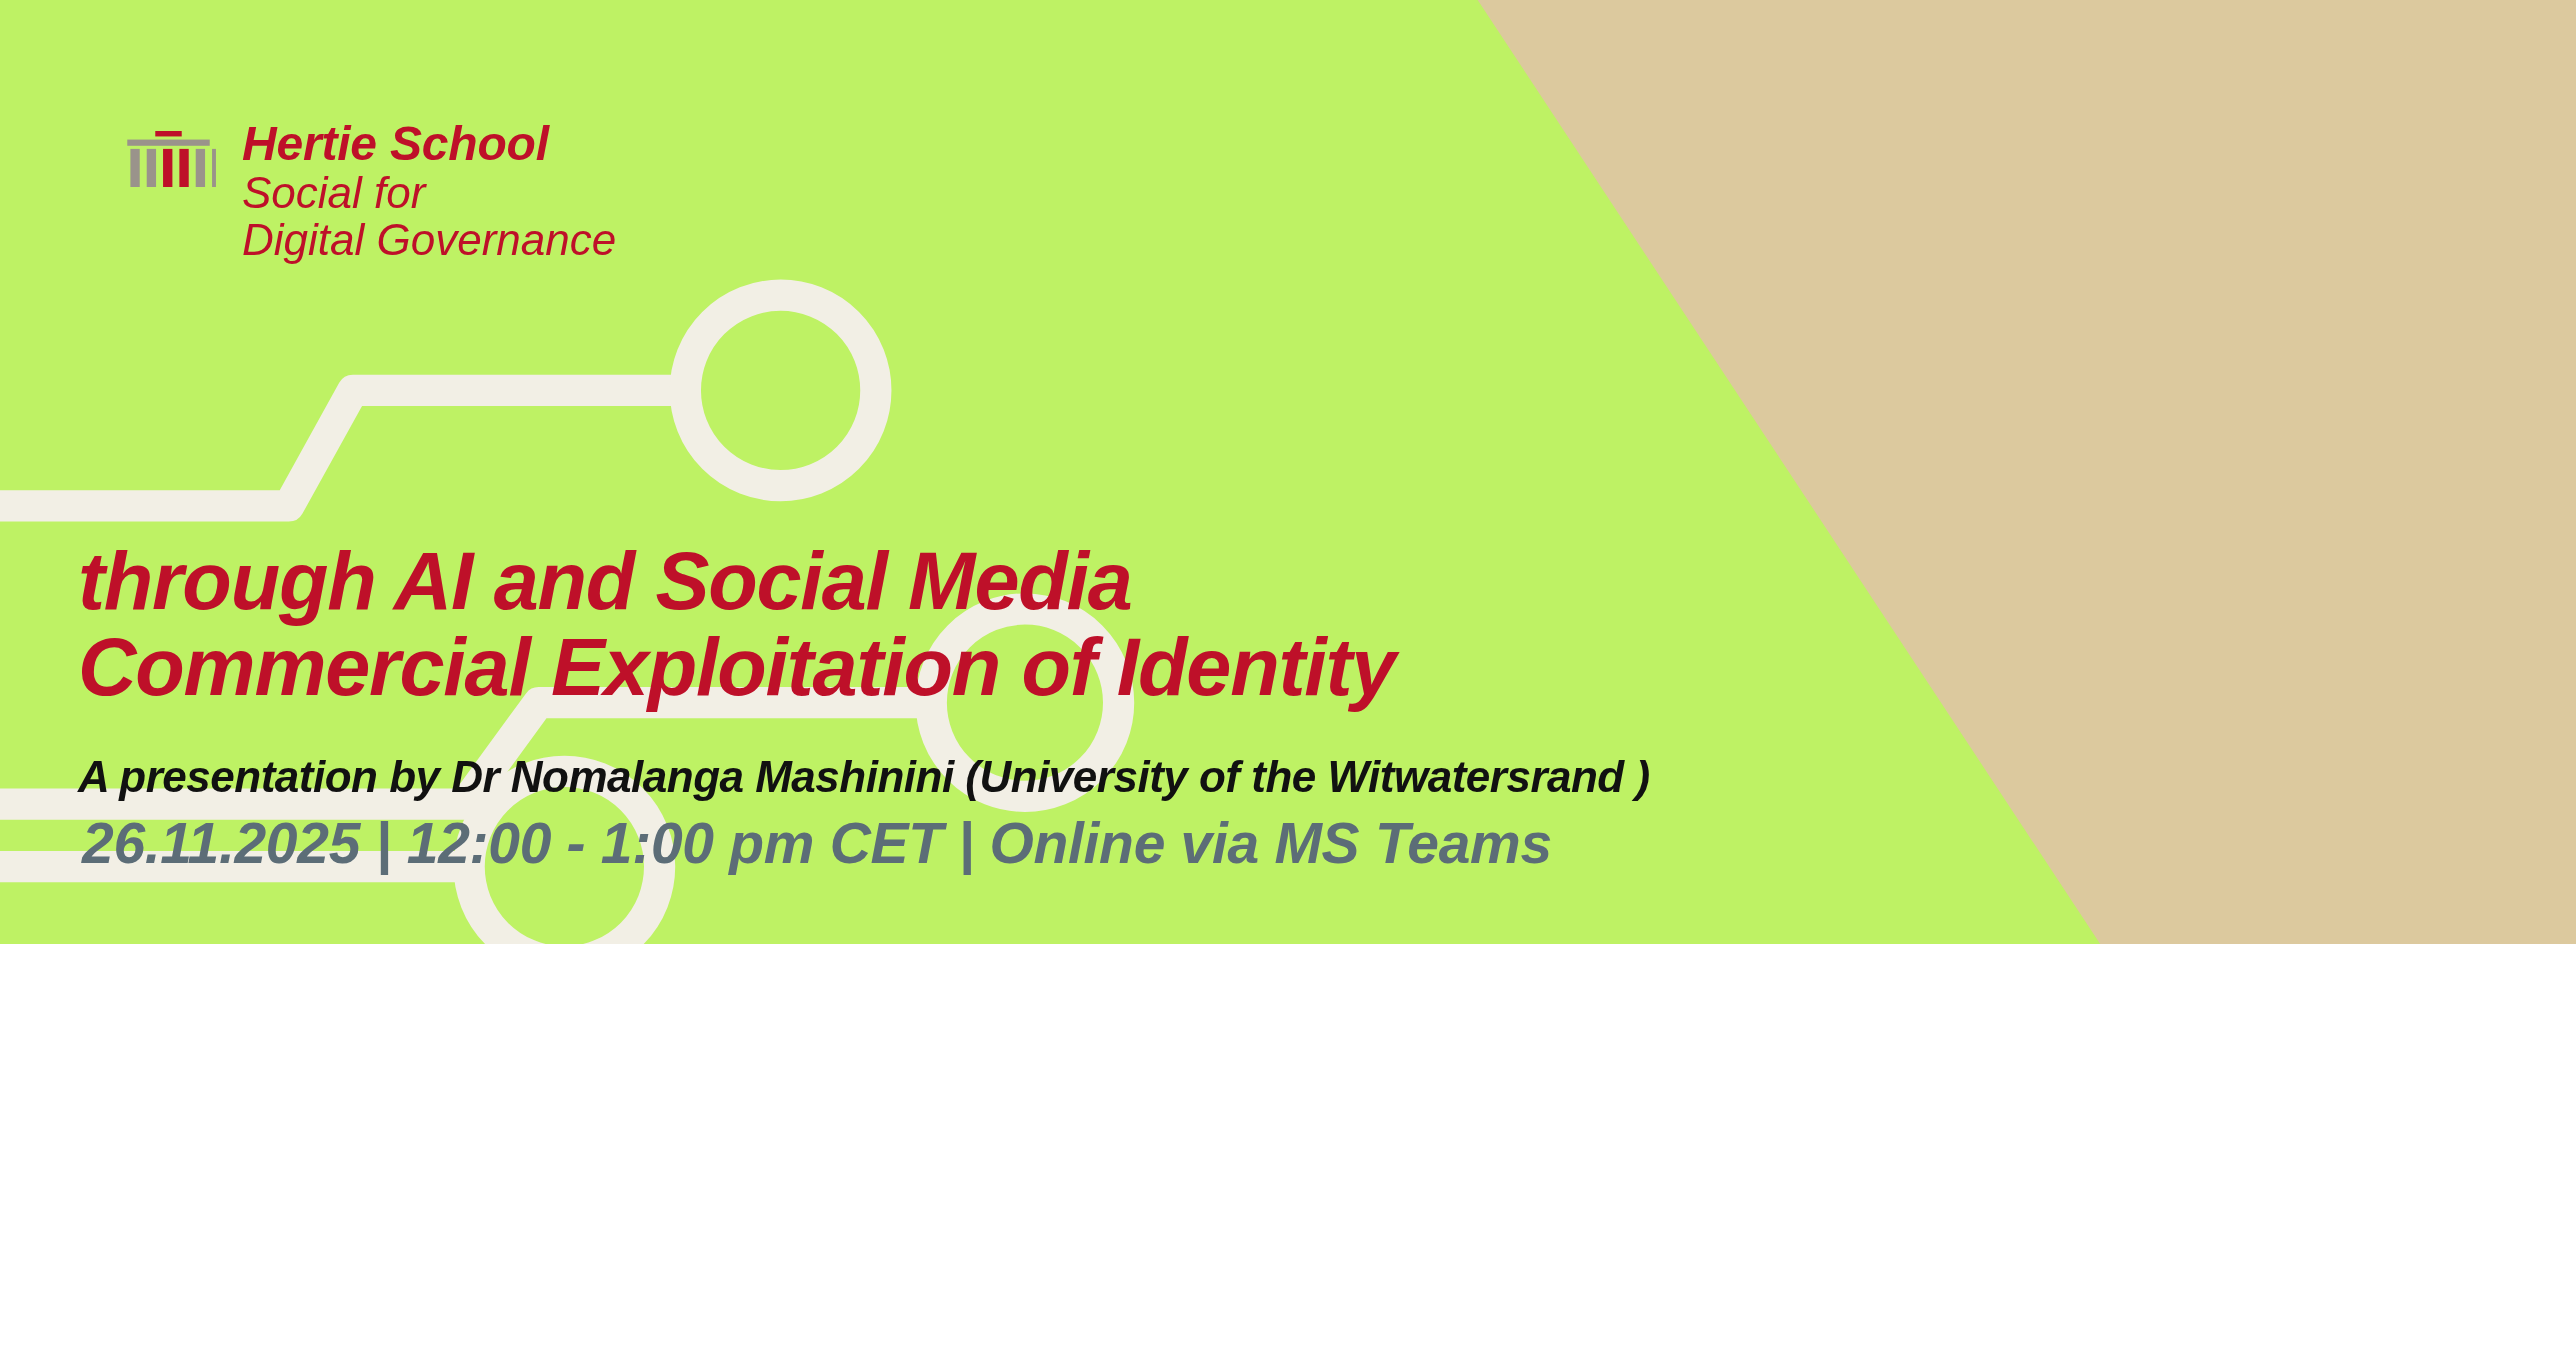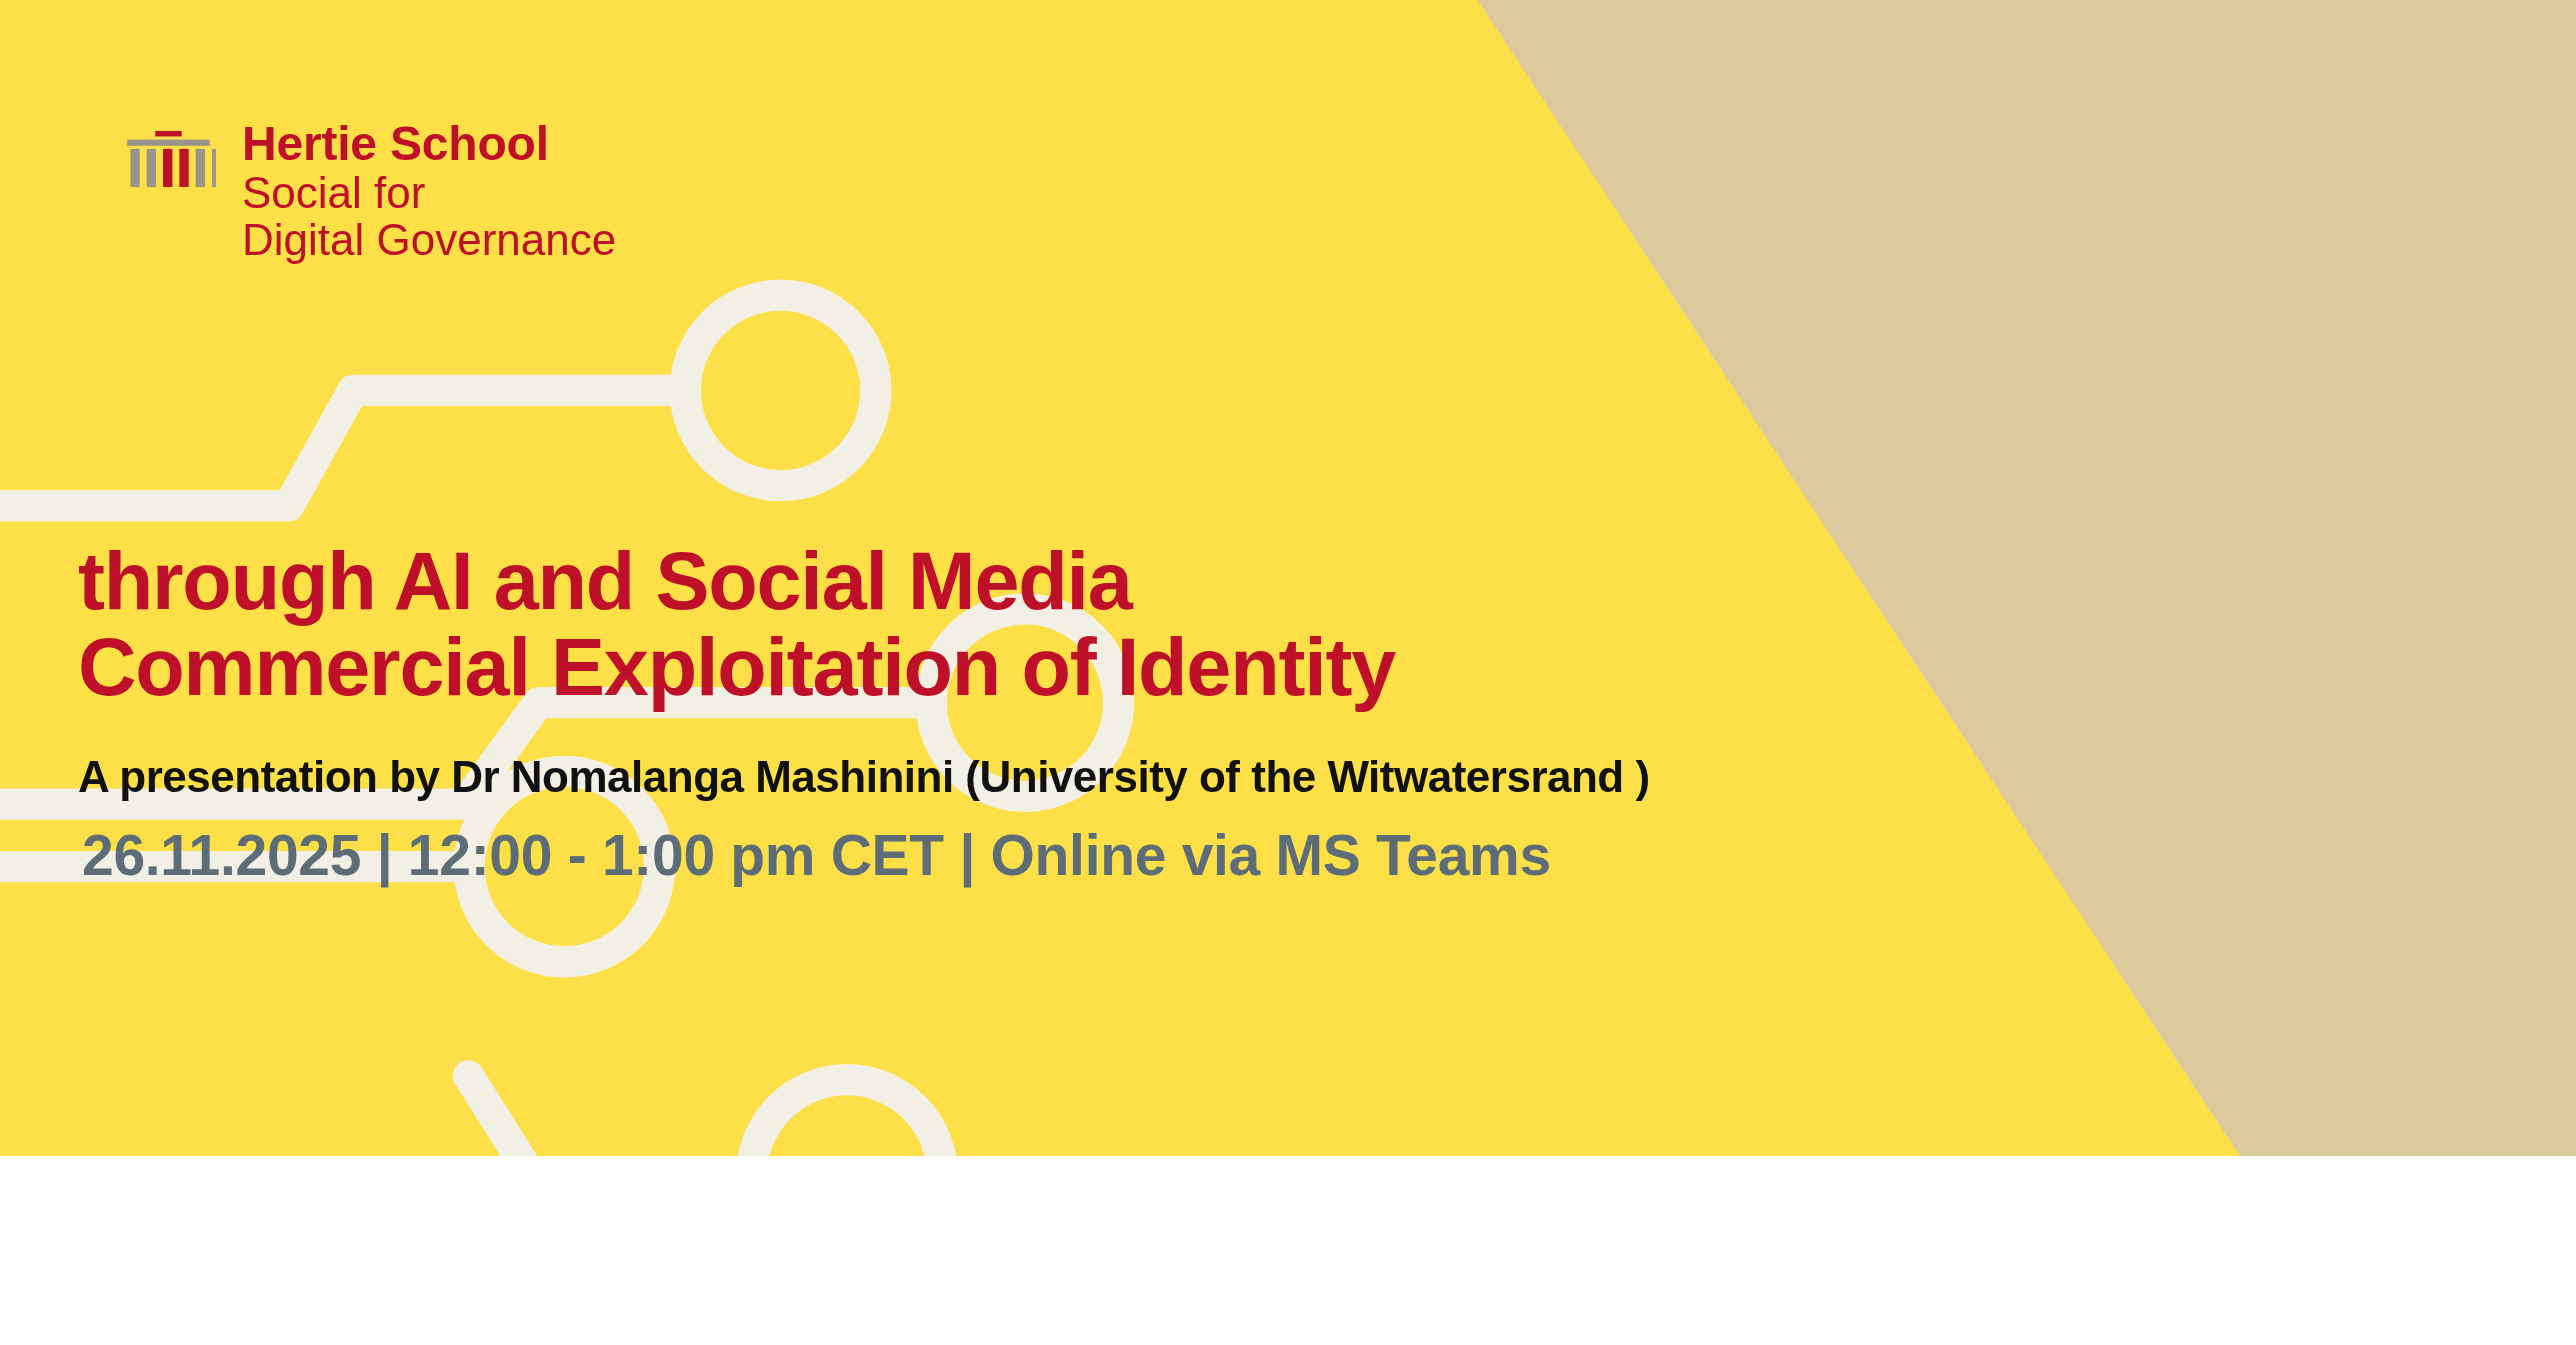--- a/index.html
+++ b/index.html
@@ -3,24 +3,25 @@
 <meta charset="utf-8">
 <style>
   html, body {
     margin: 0;
     padding: 0;
     background: #ffffff;
   }
   #banner {
     position: relative;
     width: 2576px;
-    height: 1156px;
-    background: #fde047;
+    height: 944px;
+    background: #bef264;
     overflow: hidden;
     font-family: "Liberation Sans", sans-serif;
+    font-style: italic;
   }
 
   
   #bg-decor, #bg-wedge {
     position: absolute;
     top: 0; left: 0;
     width: 2576px;
     height: 1346px;
     pointer-events: none;
   }
@@ -84,21 +85,21 @@
     line-height: 1.06;
     letter-spacing: -1.2px;
     margin: 0 0 41px 0;
   }
   #headline .hl-line { display: block; white-space: nowrap; }
   #presenter {
     font-size: 44px;
     font-weight: 600;
     color: #111111;
     letter-spacing: -0.5px;
-    margin: 0 0 20px 0;
+    margin: 0 0 8px 0;
     white-space: nowrap;
   }
   #eventmeta {
     font-size: 57px;
     font-weight: 600;
     color: #5C6D77;
     letter-spacing: -0.3px;
     margin: 4px;
     white-space: nowrap;
   }

